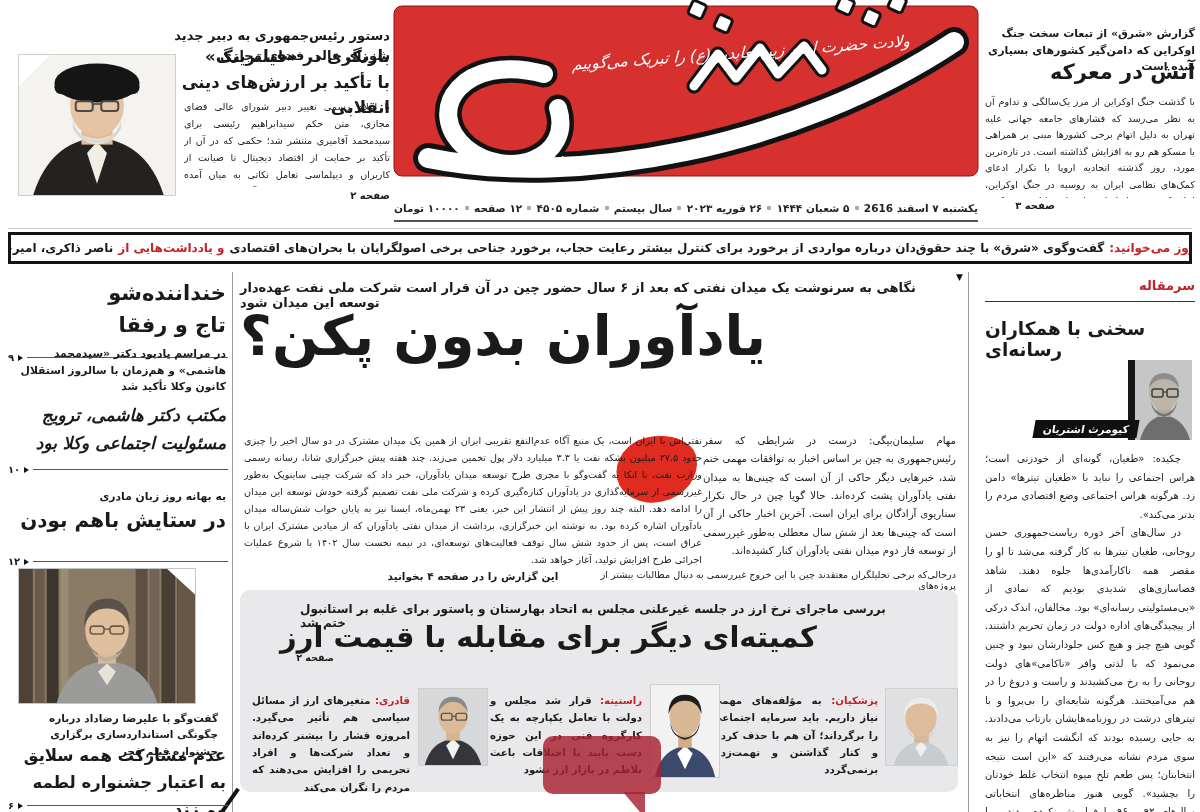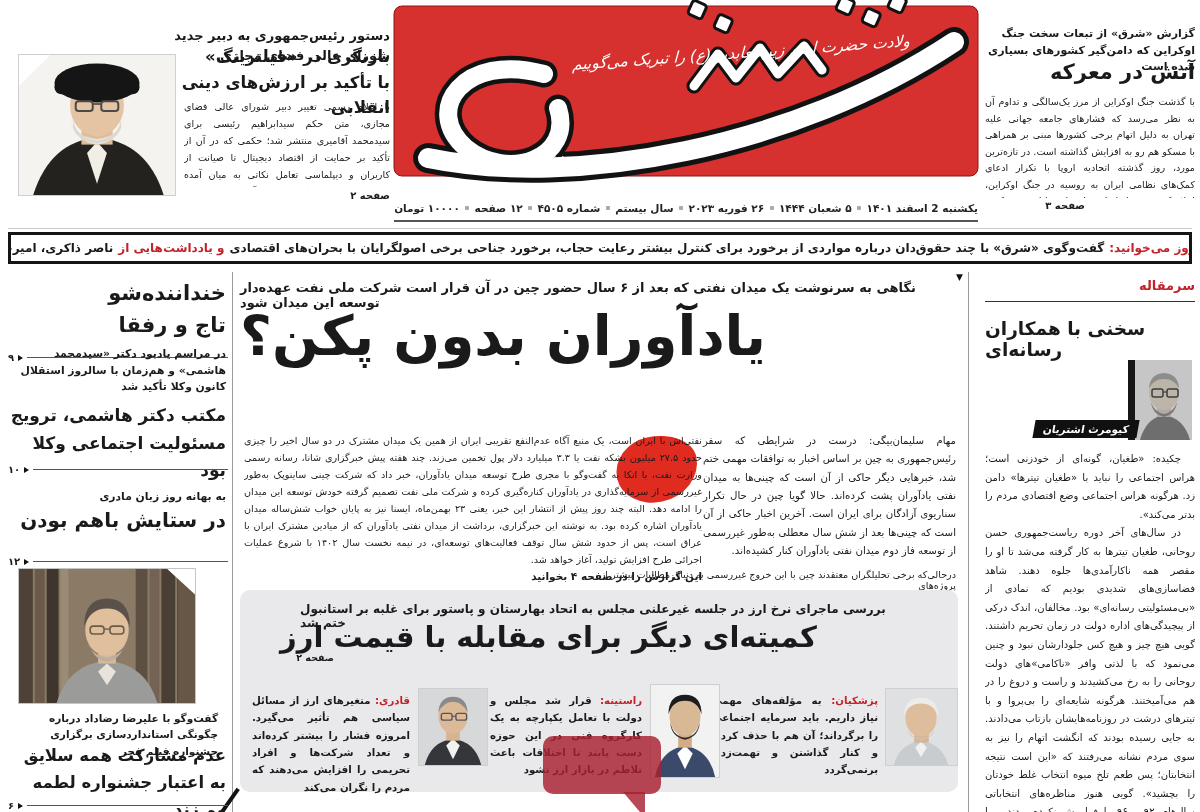--- a/index.html
+++ b/index.html
@@ -7,21 +7,21 @@
   .page {
     position:relative; width:1200px; height:812px; background:#fff;
     font-family:"DejaVu Sans", sans-serif; direction:rtl; color:#1a1a1a;
     overflow:hidden;
   }
   .abs { position:absolute; }
   .pre { white-space:pre-line; }
   .just { text-align:justify; text-align-last:right; }
   .ctr { text-align:left; }
   .rgt { text-align:right; }
-  .lft { text-align:right; }
+  .lft { text-align:center; }
   .b { font-weight:bold; }
   .red { color:#c3222a; }
 
   
   .tls-kicker { left:150px; top:26px; width:240px; font-size:13px; line-height:1.5; }
   .tls-headline { left:140px; top:44px; width:250px; font-size:16.5px; line-height:1.55; }
   .tls-photo { left:18px; top:54px; width:158px; height:142px; border:1px solid #cfcfcf; }
   .tls-body { left:184px; top:98px; width:206px; height:90px; font-size:9.6px; line-height:1.78; overflow:hidden; }
   .tls-page { left:250px; top:190px; width:140px; font-size:10px; }
 
@@ -51,21 +51,21 @@
   .corner-mark { left:956px; top:272px; font-size:9px; color:#111; }
   .pen-mark { left:227px; top:786px; width:4px; height:32px; background:#15110e; transform:rotate(35deg); }
 
   
   .lc1-headline { left:8px; top:278px; width:218px; font-size:21px; line-height:1.5; }
   .lc-div { position:absolute; left:8px; width:220px; display:flex; direction:ltr; align-items:center; gap:4px; }
   .lc-div .line { flex:1; border-top:1.3px solid #555; }
   .lc-div .tri { width:0; height:0; border-left:5px solid #111; border-top:3.5px solid transparent; border-bottom:3.5px solid transparent; }
   .lc-div .num { font-size:10px; font-weight:bold; }
   .lc2-kicker { left:8px; top:346px; width:218px; font-size:10.8px; line-height:1.55; }
-  .lc2-headline { left:8px; top:402px; width:218px; font-size:17px; line-height:1.62; }
+  .lc2-headline { left:8px; top:402px; width:218px; font-size:17px; line-height:1.62;font-style:italic; }
   .lc3-kicker { left:8px; top:490px; width:218px; font-size:10.8px; }
   .lc3-headline { left:8px; top:508px; width:218px; font-size:20px; }
   .lc4-photo { left:18px; top:568px; width:178px; height:136px; border:1px solid #c5c5c5; }
   .lc4-kicker { left:8px; top:710px; width:210px; font-size:10.5px; line-height:1.55; }
   .lc4-headline { left:8px; top:742px; width:218px; font-size:16.5px; line-height:1.65; }
 
   
   .ls-kicker { left:240px; top:280px; width:718px; font-size:13px; }
   .ls-headline { left:240px; top:294px; width:718px; font-size:55px; line-height:1.55; letter-spacing:-1px; }
   .ls-intro { left:703px; top:432px; width:253px; font-size:10.2px; line-height:1.8; }
@@ -145,21 +145,21 @@
       <rect x="322" y="26" width="15" height="15" rx="3" transform="rotate(24 329 33)"></rect>
       <rect x="444" y="8" width="15" height="15" rx="3" transform="rotate(24 451 15)"></rect>
       <rect x="470" y="20" width="15" height="15" rx="3" transform="rotate(24 477 27)"></rect>
       <rect x="496" y="6" width="15" height="15" rx="3" transform="rotate(24 503 13)"></rect>
     </g>
   </svg>
   <div class="abs mh-congrats">ولادت حضرت امام زین‌العابدین(ع) را تبریک می‌گوییم</div>
   <div class="abs mh-rooznameh">روزنامه</div>
 
   <div class="abs dateline">
-    <span>یکشنبه 2 اسفند ۱۴۰۱</span>
+    <span>یکشنبه ۷ اسفند 2616</span>
       <span class="dl-sep"></span>
     <span>۵ شعبان ۱۴۴۴</span>
       <span class="dl-sep"></span>
     <span>۲۶ فوریه ۲۰۲۳</span>
       <span class="dl-sep"></span>
     <span>سال بیستم</span>
       <span class="dl-sep"></span>
     <span>شماره ۴۵۰۵</span>
       <span class="dl-sep"></span>
     <span>۱۲ صفحه</span>

